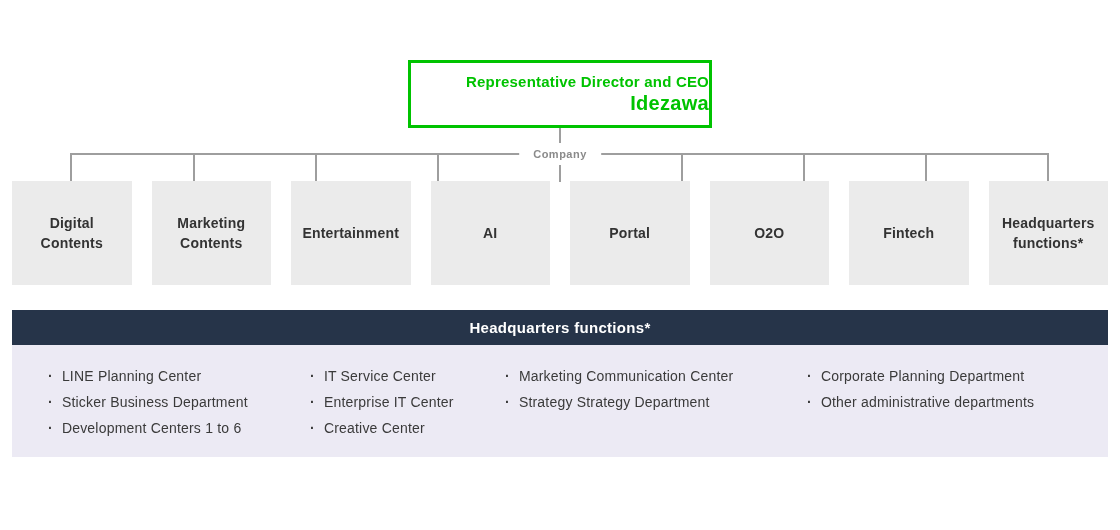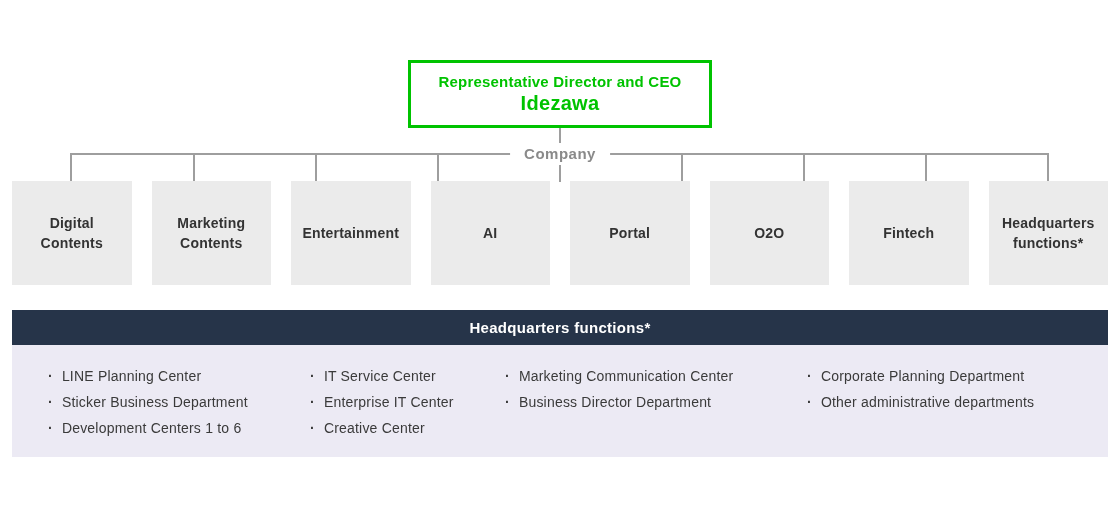--- a/index.html
+++ b/index.html
@@ -17,21 +17,21 @@
   }
 
   
   .ceo-box {
     position: absolute;
     left: 408px; top: 60px;
     width: 304px; height: 68px;
     border: 3px solid #00c300;
     background: #ffffff;
     display: flex; flex-direction: column;
-    align-items: center; justify-content: center;
+    align-items: flex-end; justify-content: center;
     gap: 2px;
     z-index: 3;
   }
   .ceo-title {
     color: #00c300;
     font-size: 15px;
     font-weight: 700;
     letter-spacing: 0.2px;
   }
   .ceo-name {
@@ -57,21 +57,21 @@
   .stub-8 { left: 1047px; }
 
   .company-label {
     position: absolute;
     left: 50%; top: 143px;
     transform: translateX(-50%);
     background: #ffffff;
     padding: 0 14px;
     height: 22px; line-height: 22px;
     color: #8a8a8a;
-    font-size: 15px;
+    font-size: 11px;
     font-weight: 700;
     letter-spacing: 0.5px;
     z-index: 2;
   }
 
   
   .dept-row {
     position: absolute;
     left: 12px; right: 12px; top: 181px;
     height: 104px;
@@ -208,21 +208,21 @@
           <span>Creative Center</span>
         </li>
     </ul>
     <ul class="hq-col hq-col-2">
       <li class="hq-item">
           <span class="bullet">·</span>
           <span>Marketing Communication Center</span>
         </li>
       <li class="hq-item">
           <span class="bullet">·</span>
-          <span>Business Director Department</span>
+          <span>Strategy Strategy Department</span>
         </li>
     </ul>
     <ul class="hq-col hq-col-3">
       <li class="hq-item">
           <span class="bullet">·</span>
           <span>Corporate Planning Department</span>
         </li>
       <li class="hq-item">
           <span class="bullet">·</span>
           <span>Other administrative departments</span>

